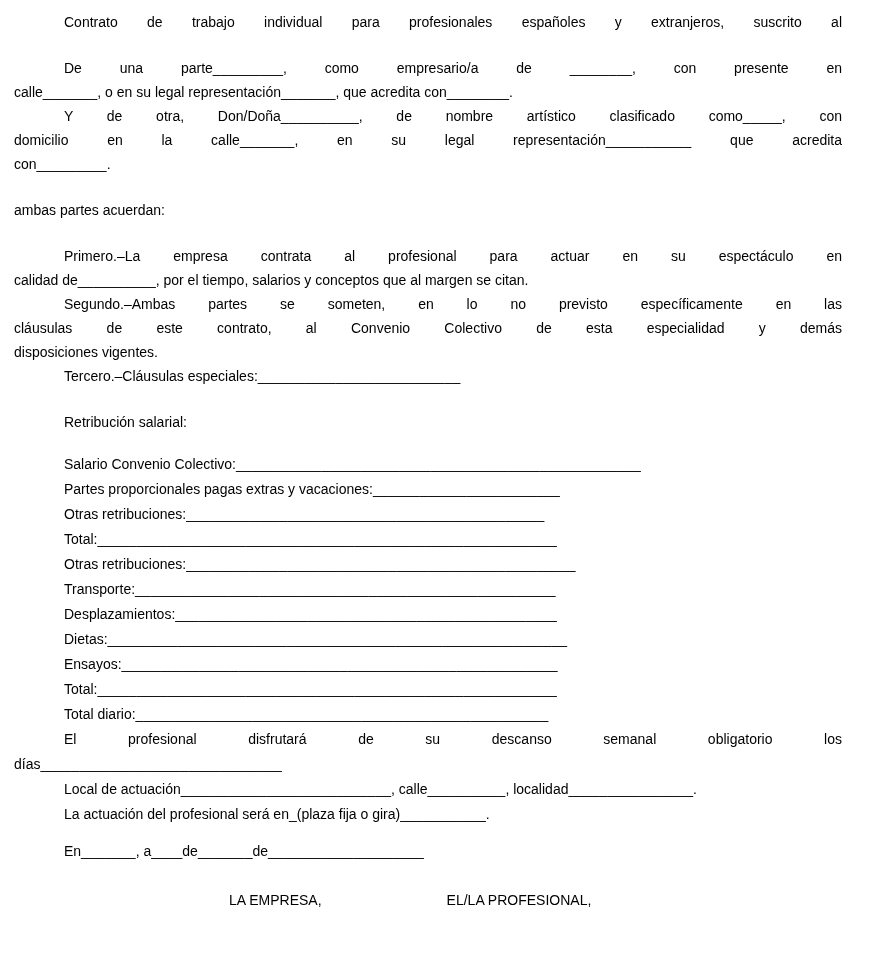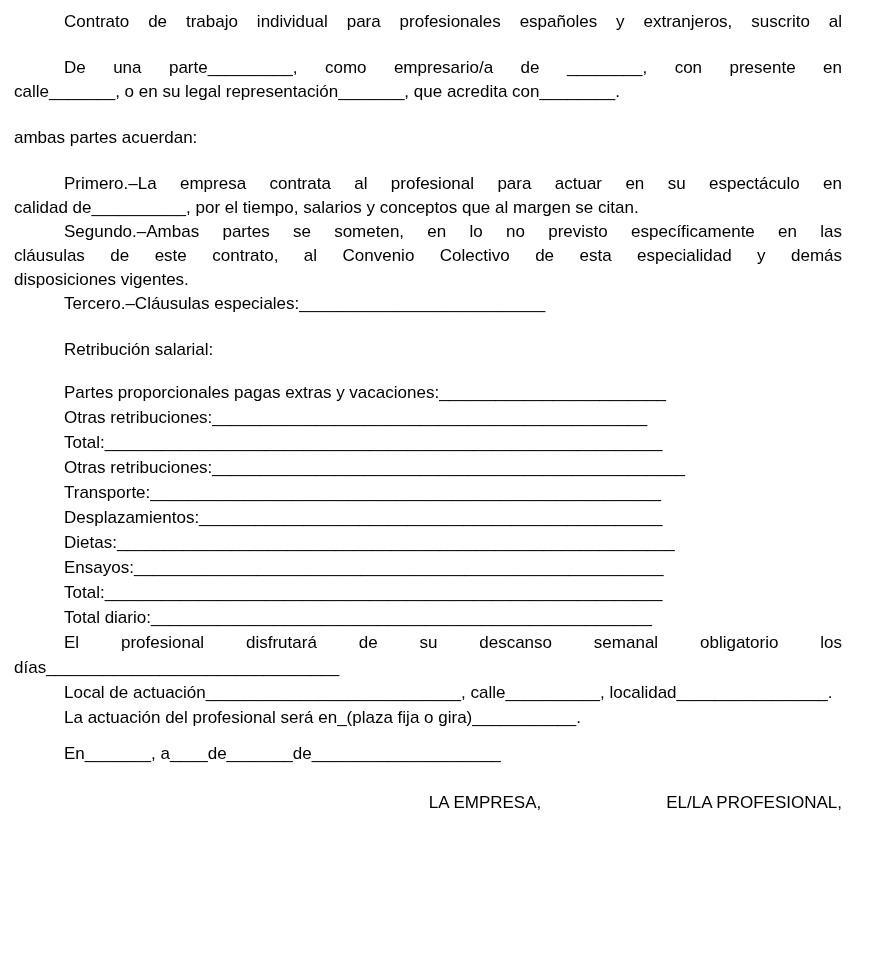--- a/index.html
+++ b/index.html
@@ -4,50 +4,55 @@
 <style>
   html, body { margin: 0; padding: 0; background: #ffffff; }
   .page {
     width: 856px;
     height: 963px;
     box-sizing: border-box;
     padding: 10px 14px 0 14px;
     background: #ffffff;
     color: #000000;
     font-family: "Liberation Sans", "DejaVu Sans", sans-serif;
-    font-size: 17px;
+    font-size: 14px;
     overflow: hidden;
   }
   .line { line-height: 24px; white-space: pre-wrap; }
   .sec25 .line { line-height: 25px; }
   .indent { text-indent: 50px; }
   .j { text-align: justify; text-align-last: justify; }
   .sp22 { height: 22px; }
   .sp18 { height: 18px; }
   .sp12 { height: 12px; }
   .sp25 { height: 25px; }
-  .sig-row { line-height: 24px; padding-left: 215px; text-align: right; }
+  .sig-row { line-height: 24px; padding-left: 215px; }
   .sig-gap { display: inline-block; width: 125px; }
 </style>
 </head>
 <body>
 
 <div class="page">
 
   <div>
     <div class="line indent j">Contrato de trabajo individual para profesionales españoles y extranjeros, suscrito al</div>
   </div>
 
   <div class="sp22"></div>
 
   <div>
     <div class="line indent j">De una parte_________, como empresario/a de ________, con presente en</div>
     <div class="line">calle_______, o en su legal representación_______, que acredita con________.</div>
   </div>
 
+  <div>
+    <div class="line indent j">Y de otra, Don/Doña__________, de nombre artístico clasificado como_____, con</div>
+    <div class="line j">domicilio en la calle_______, en su legal representación___________ que acredita</div>
+    <div class="line">con_________.</div>
+  </div>
 
   <div class="sp22"></div>
 
   <div>
     <div class="line">ambas partes acuerdan:</div>
   </div>
 
   <div class="sp22"></div>
 
   <div>
@@ -63,20 +68,21 @@
 
   <div class="line indent">Tercero.–Cláusulas especiales:__________________________</div>
 
   <div class="sp22"></div>
 
   <div class="line indent">Retribución salarial:</div>
 
   <div class="sp18"></div>
 
   <div class="sec25">
+    <div class="line indent">Salario Convenio Colectivo:____________________________________________________</div>
     <div class="line indent">Partes proporcionales pagas extras y vacaciones:________________________</div>
     <div class="line indent">Otras retribuciones:______________________________________________</div>
     <div class="line indent">Total:___________________________________________________________</div>
     <div class="line indent">Otras retribuciones:__________________________________________________</div>
     <div class="line indent">Transporte:______________________________________________________</div>
     <div class="line indent">Desplazamientos:_________________________________________________</div>
     <div class="line indent">Dietas:___________________________________________________________</div>
     <div class="line indent">Ensayos:________________________________________________________</div>
     <div class="line indent">Total:___________________________________________________________</div>
     <div class="line indent">Total diario:_____________________________________________________</div>

